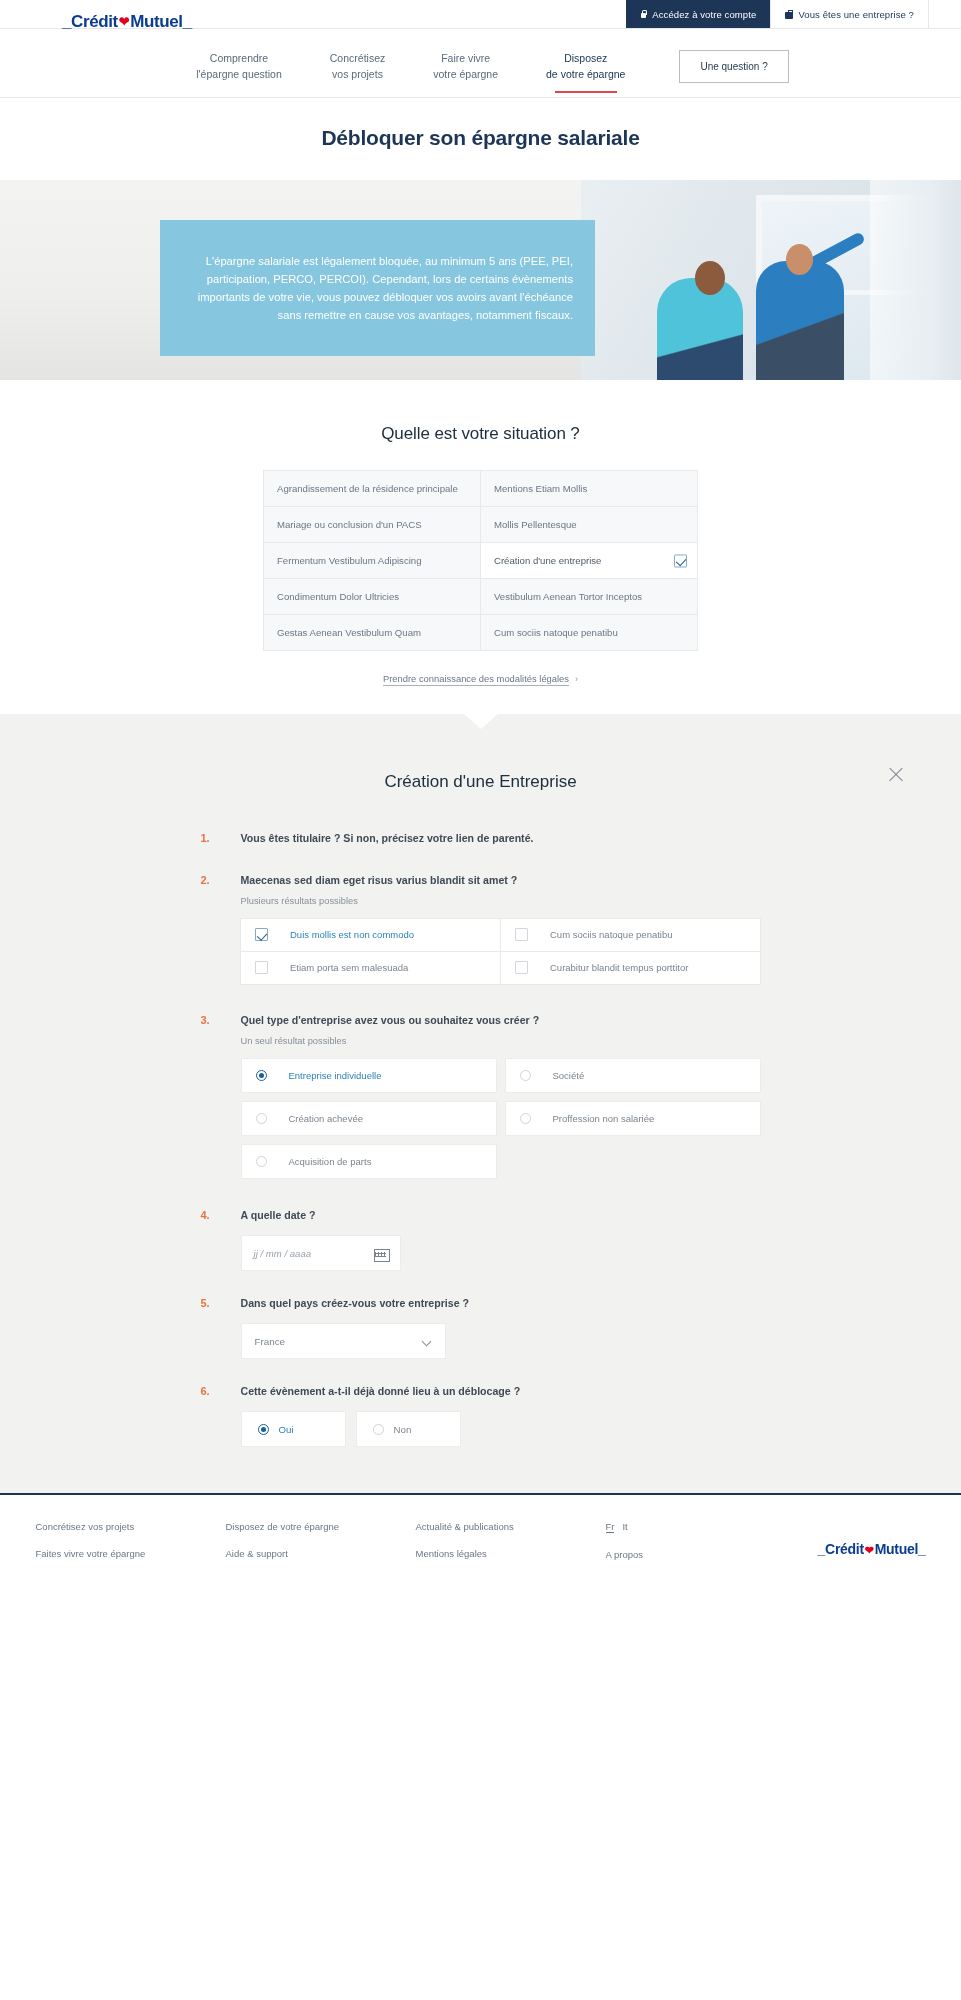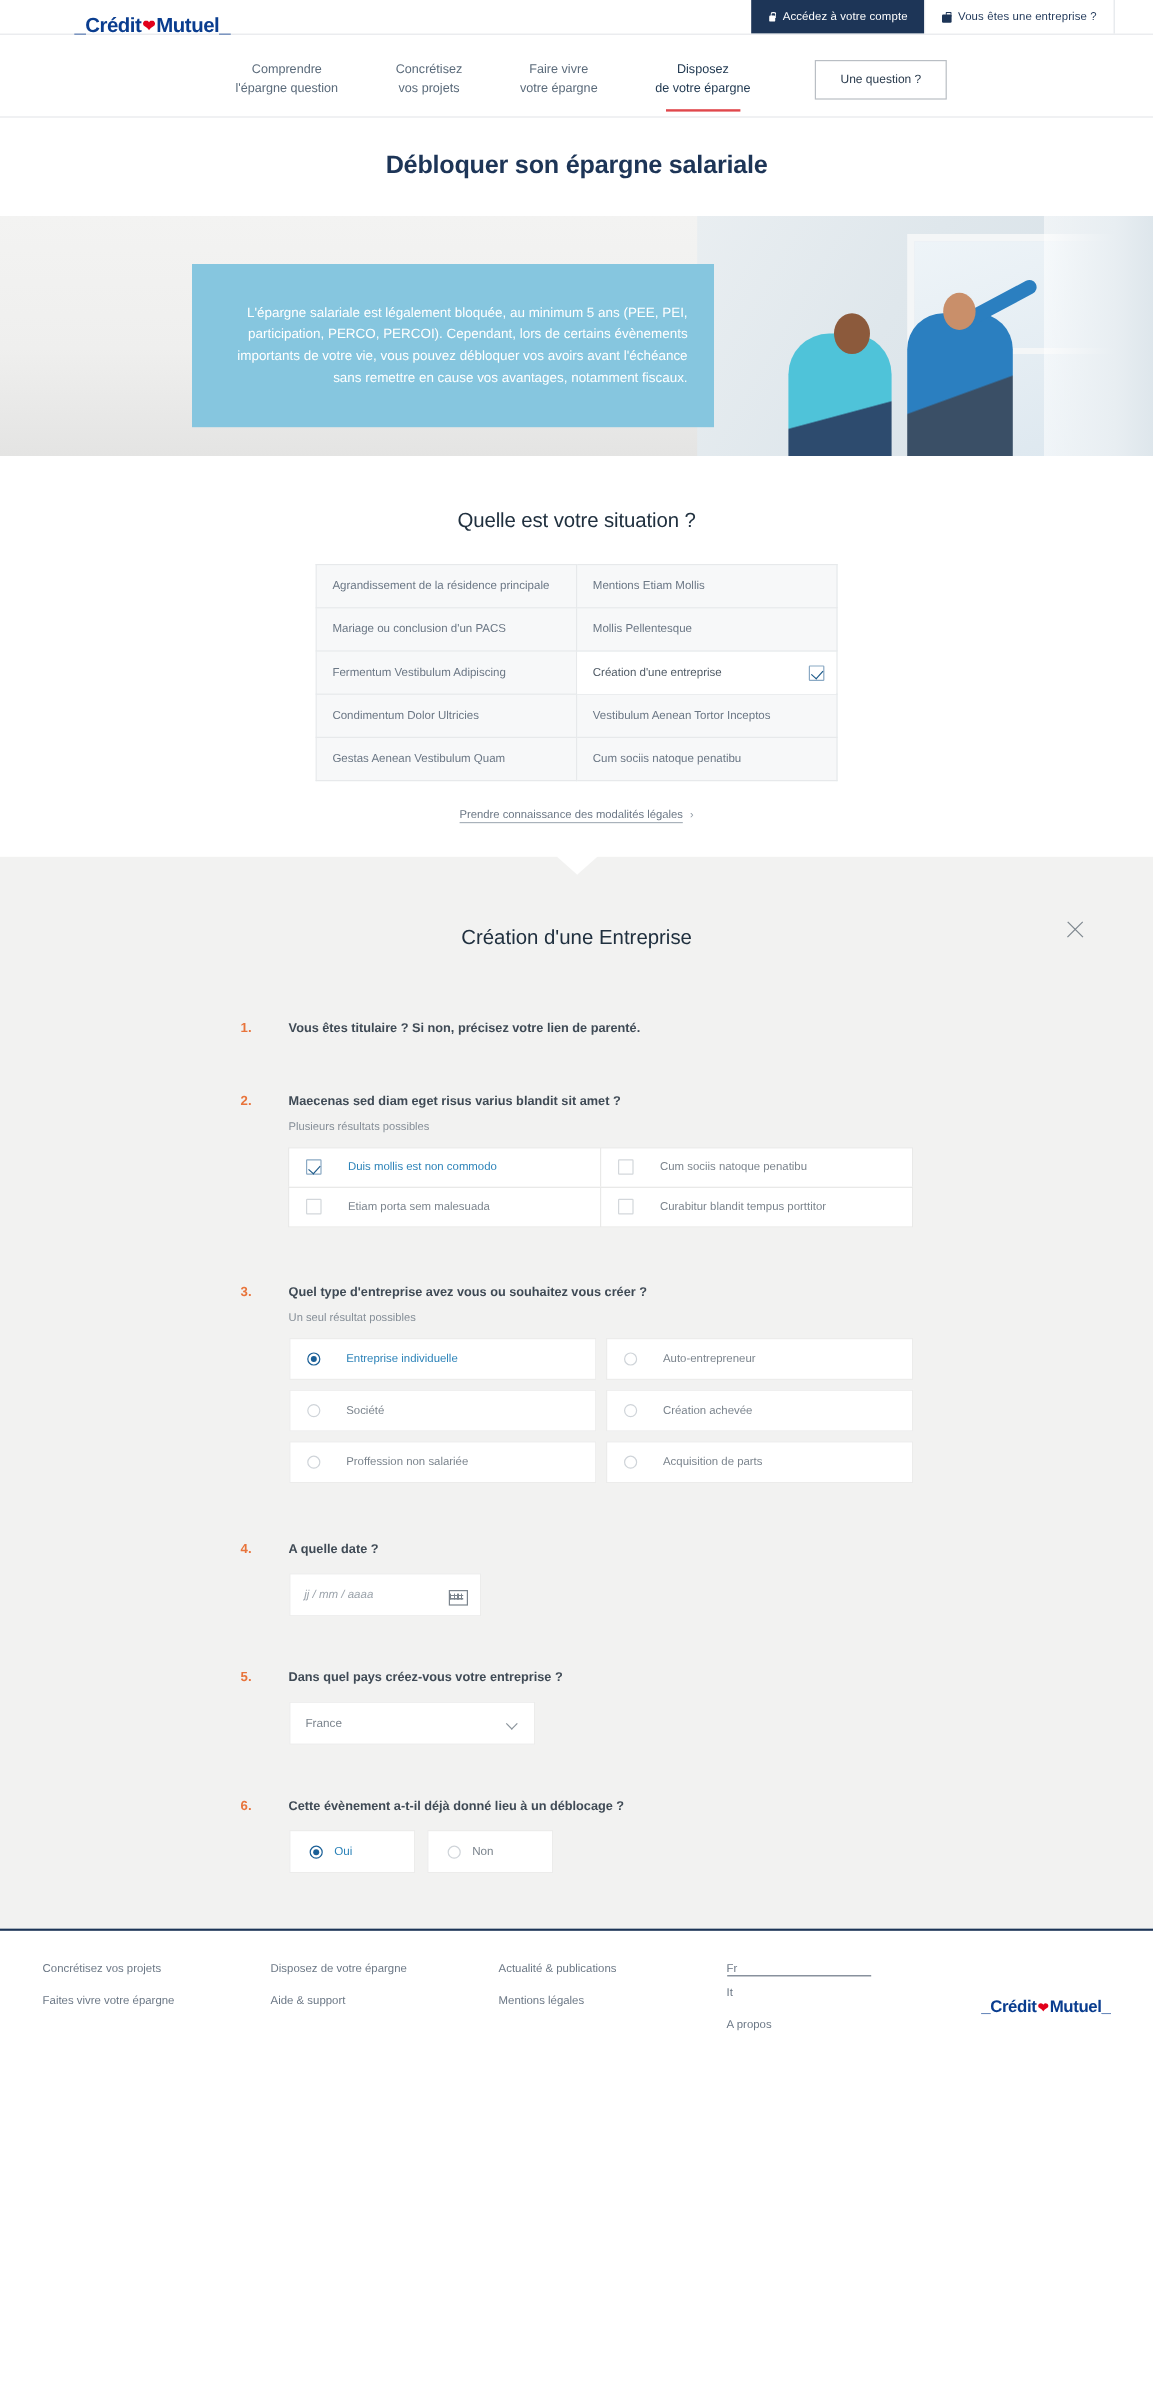--- a/index.html
+++ b/index.html
@@ -191,21 +191,21 @@
   .panel-close::before { transform: rotate(45deg); }
   .panel-close::after  { transform: rotate(-45deg); }
   .panel-title {
     text-align:center; font-size: 17px; font-weight: normal; color:#20303f;
     padding: 58px 0 40px 0;
   }
   .qblock { width: 560px; margin: 0 auto 0 auto; padding-left: 40px; position: relative; }
   .qnum {
     position:absolute; left: 0; top: 0px; color:#e8743b; font-size: 11px; font-weight: bold;
   }
-  .qtext { font-size: 10.6px; color:#3f4a55; font-weight: bold; letter-spacing:0px;margin-top:19px; }
+  .qtext { font-size: 10.6px; color:#3f4a55; font-weight: bold; letter-spacing:0px; }
   .qhint { font-size: 9.3px; color:#868f98; margin-top: 10px; }
 
   .opt-row { display:flex; margin-top: 14px; gap: 10px; }
   .opt-card {
     flex: 1; background:#fff; border: 1px solid #e9e9e8;
     height: 50px; display:flex; flex-direction: column;
     align-items:center; justify-content:center; gap:7px; cursor:pointer;
   }
   .opt-card .lbl { font-size: 9.5px; color:#7b848d; }
   .opt-card.sel .lbl { color:#2b82b8; }
@@ -277,21 +277,21 @@
   .gap-md { height: 26px; }
 
   
   .footer { background:#fff; border-top: 2px solid #1d3557; padding: 26px 0 20px 0; }
   .footer-inner { width: 890px; margin: 0 auto; display:flex; }
   .fcol { width: 190px; }
   .fcol.lang { width: 120px; }
   .fcol .flink {
     font-size: 9.5px; color:#6b7785; margin-bottom: 16px; cursor:pointer; white-space:nowrap;
   }
-  .fcol .flink.lang-row { display:flex; gap: 8px; flex-direction: column; }
+  .fcol .flink.lang-row { display:flex; gap: 8px; }
   .fcol .flink .cur { border-bottom:1px solid #6b7785; }
   .footer-logo {
     margin-left: auto; font-size: 14px; font-weight:bold; color:#0a3d8f;
     letter-spacing:-.3px; align-self:center; white-space:nowrap;
   }
   .footer-logo .heart { color:#e2001a; font-size:11px; padding:0 1px;}
 </style>
 </head>
 <body>
 
@@ -428,24 +428,20 @@
       <div class="qnum">3.</div>
       <div class="qtext">Quel type d'entreprise avez vous ou souhaitez vous créer ?</div>
       <div class="qhint">Un seul résultat possibles</div>
       <div class="grid2 spaced">
         <div class="cell sel">
           <span class="radio on"></span>
           <span>Entreprise individuelle</span>
         </div>
         <div class="cell">
           <span class="radio"></span>
-          <span>Auto-entrepreneur</span>
-        </div>
-        <div class="cell">
-          <span class="radio"></span>
           <span>Société</span>
         </div>
         <div class="cell">
           <span class="radio"></span>
           <span>Création achevée</span>
         </div>
         <div class="cell">
           <span class="radio"></span>
           <span>Proffession non salariée</span>
         </div>

